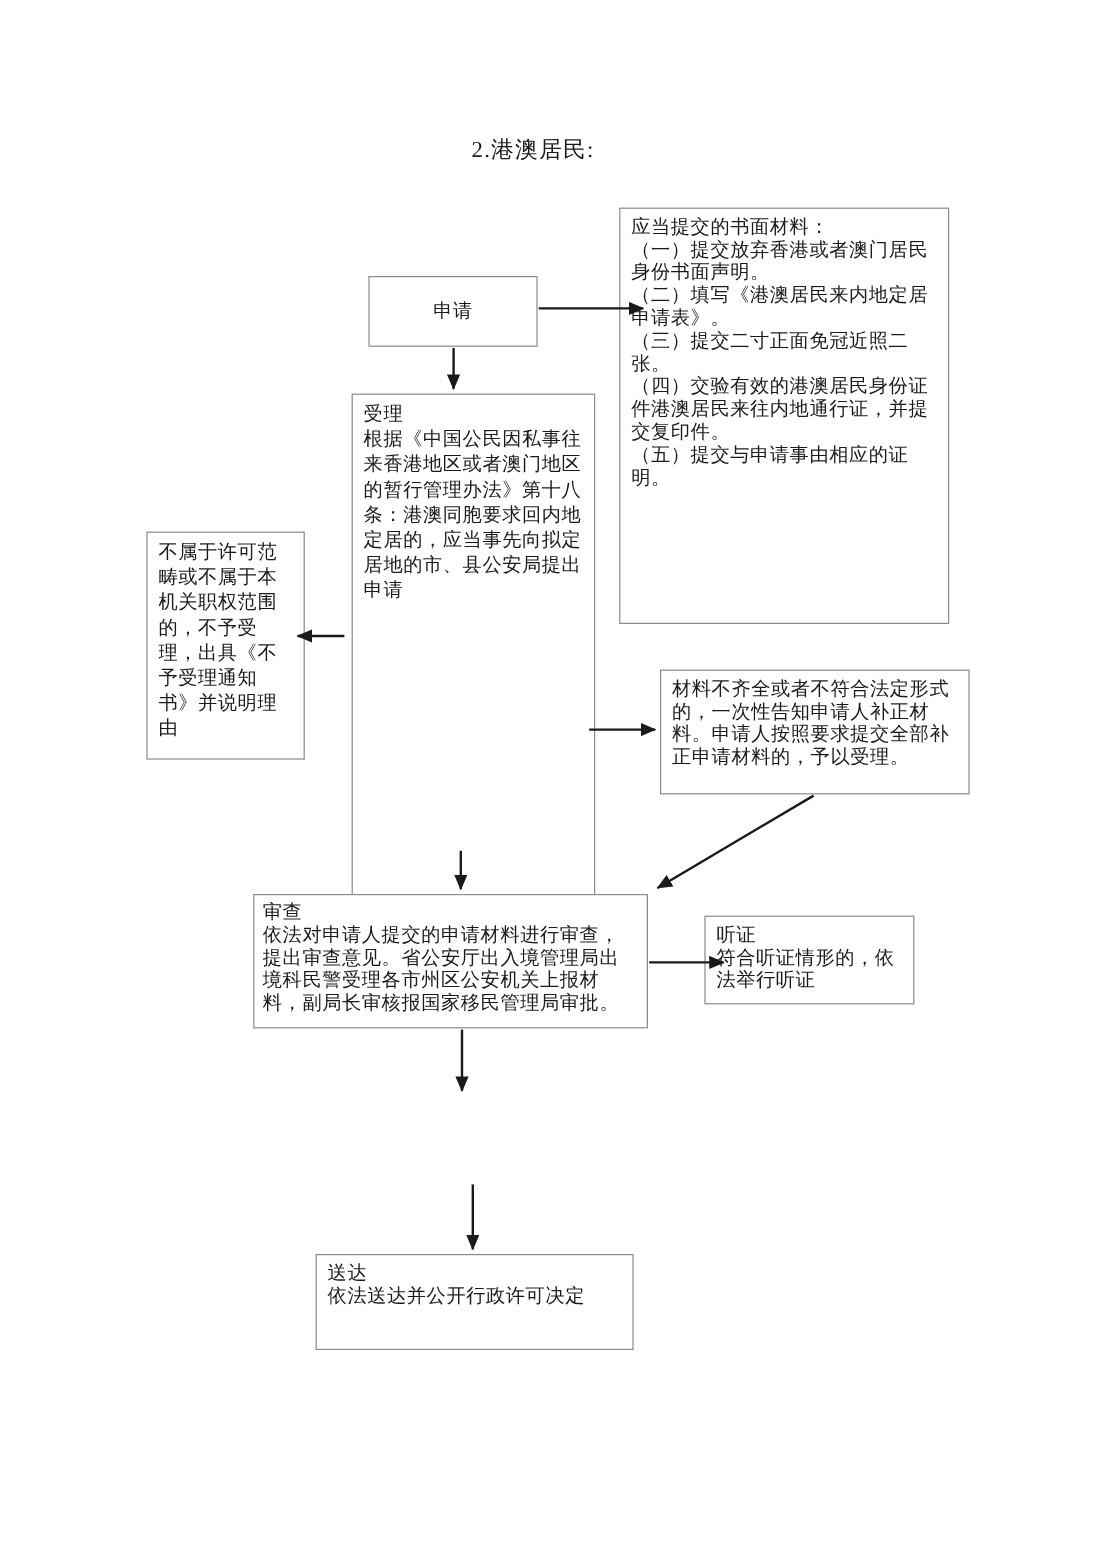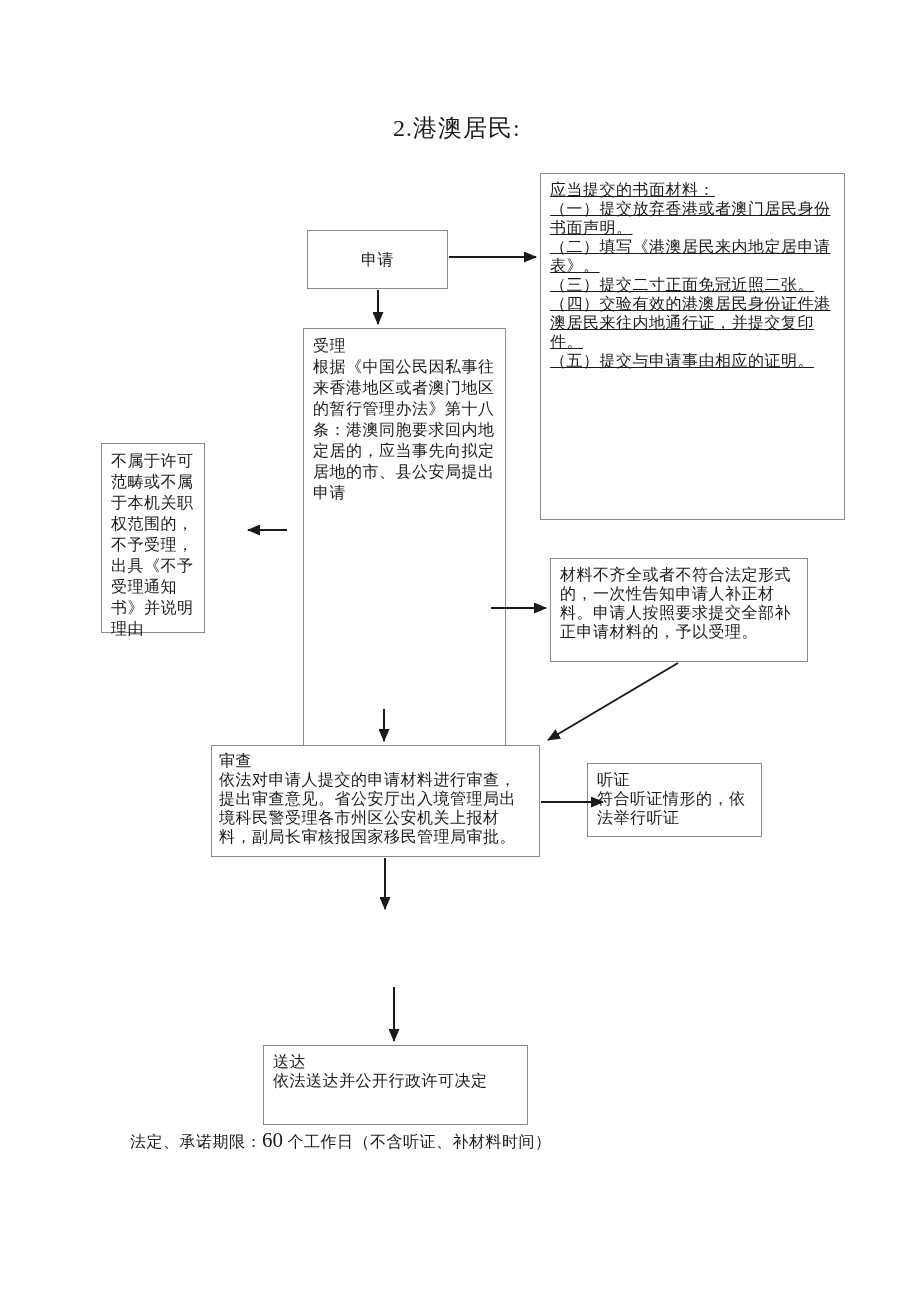--- a/index.html
+++ b/index.html
@@ -7,36 +7,36 @@
     position:relative;
     width:920px;height:1301px;
     background:#ffffff;
     font-family:"Liberation Serif","DejaVu Serif",serif;
     color:#1a1a1a;
     overflow:hidden;
   }
   .page-title{
     position:absolute;left:393px;top:112px;
     margin:0;
-    font-size:24px;font-weight:500;letter-spacing:1px;
+    font-size:19px;font-weight:500;letter-spacing:1px;
   }
   .box{
     position:absolute;box-sizing:border-box;
     border:1px solid #8a8a8a;background:#ffffff;
     font-size:16px;line-height:19px;letter-spacing:0.5px;
     padding:6px 9px;
     word-break:break-all;
   }
   .box-title{text-align:left;}
   .box-body{white-space:pre-line;text-align:left;}
   
   .node-apply{left:307px;top:230px;width:141px;height:59px;display:flex;align-items:center;justify-content:center;}
-  .node-materials{left:540px;top:173px;width:305px;height:347px;text-decoration:underline;}
-  .node-accept{left:303px;top:328px;width:203px;height:436px;line-height:21px;}
-  .node-reject{left:101px;top:443px;width:104px;height:190px;line-height:21px;}
+  .node-materials{left:516px;top:173px;width:275px;height:347px;}
+  .node-accept{left:293px;top:328px;width:203px;height:436px;line-height:21px;}
+  .node-reject{left:122px;top:443px;width:132px;height:190px;line-height:21px;}
   .node-supplement{left:550px;top:558px;width:258px;height:104px;}
   .node-review{left:211px;top:745px;width:329px;height:112px;padding:5px 7px;}
   .node-hearing{left:587px;top:763px;width:175px;height:74px;}
   .node-decision{left:165px;top:913px;width:529px;height:73px;padding:5px 7px;}
   .node-delivery{left:263px;top:1045px;width:265px;height:80px;}
   .arrows{position:absolute;left:0;top:0;width:920px;height:1301px;pointer-events:none;}
   .footer-note{
     position:absolute;left:130px;top:1128px;
     font-size:16px;letter-spacing:0.5px;white-space:pre;
   }
@@ -103,15 +103,14 @@
       <line x1="287" y1="530" x2="248" y2="530" marker-end="url(#ah)"></line>
       <line x1="491" y1="608" x2="546" y2="608" marker-end="url(#ah)"></line>
       <line x1="678" y1="663" x2="548" y2="740" marker-end="url(#ah)"></line>
       <line x1="384" y1="709" x2="384" y2="741" marker-end="url(#ah)"></line>
       <line x1="541" y1="802" x2="603" y2="802" marker-end="url(#ah)"></line>
       <line x1="385" y1="858" x2="385" y2="909" marker-end="url(#ah)"></line>
       <line x1="394" y1="987" x2="394" y2="1041" marker-end="url(#ah)"></line>
     </g>
   </svg>
 
-  <div class="footer-note"><span>法定、承诺期限：</span><span class="num">60</span><span> 个工作日（不含听证、补材料时间）</span></div>
 
 </div>
 
 </body></html>

